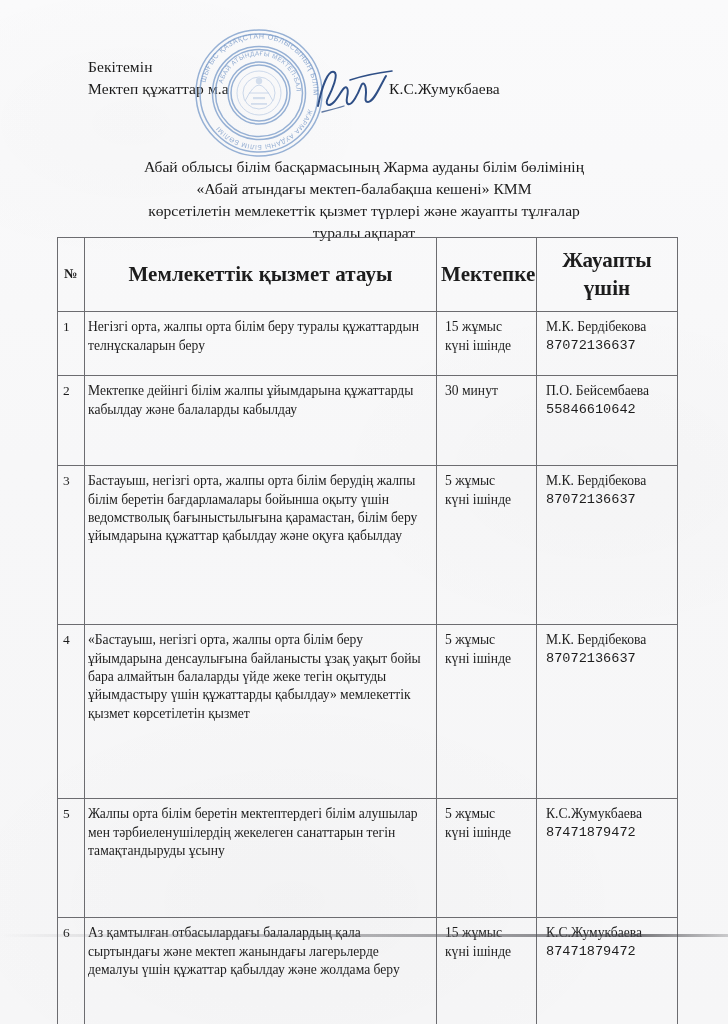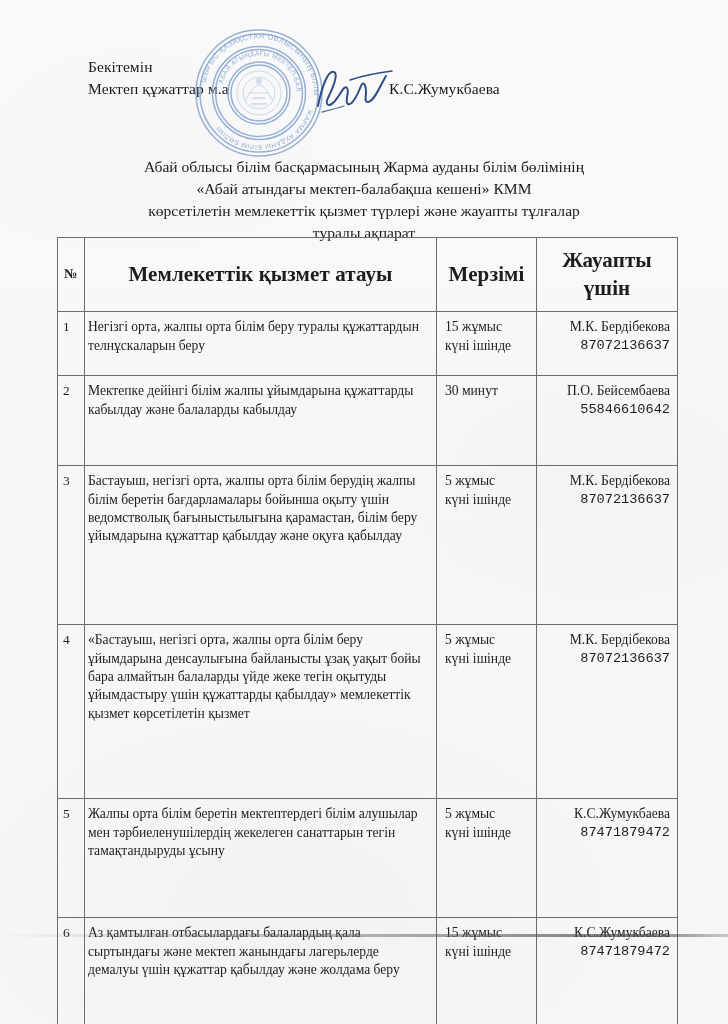--- a/index.html
+++ b/index.html
@@ -111,21 +111,21 @@
   .svc-table thead th.h-num { font-size: 13.4px; }
 
   .svc-table td.cell-num {
     text-align: left;
     padding-left: 5px;
     padding-right: 2px;
     font-size: 13.4px;
   }
   .svc-table td.cell-name { padding-left: 3px; }
   .svc-table td.cell-term { padding-left: 8px; white-space: pre-line; }
-  .svc-table td.cell-pers { padding-left: 9px; text-align: right; }
+  .svc-table td.cell-pers { padding-left: 9px; }
 
   .pers-name { display: block; }
   .pers-phone { display: block; font-family: Liberation Mono, monospace; }
 
   
   tr[data-row="1"] td { height: 50px; }
   tr[data-row="2"] td { height: 76px; }
   tr[data-row="3"] td { height: 145px; }
   tr[data-row="4"] td { height: 160px; }
   tr[data-row="5"] td { height: 105px; }
@@ -209,21 +209,21 @@
     <colgroup>
       <col class="c-num">
         <col class="c-name">
         <col class="c-term">
         <col class="c-pers">
     </colgroup>
     <thead>
       <tr>
         <th class="h-num">№</th>
         <th>Мемлекеттік қызмет атауы</th>
-        <th>Мерзімі</th>
+        <th>Мектепке</th>
         <th>Жауапты үшін</th>
       </tr>
     </thead>
     <tbody>
       <tr data-row="1">
         <td class="cell-num">1</td>
         <td class="cell-name">Негізгі орта, жалпы орта білім беру туралы құжаттардын телнұскаларын беру</td>
         <td class="cell-term">15 жұмыс
 күні ішінде</td>
         <td class="cell-pers">

